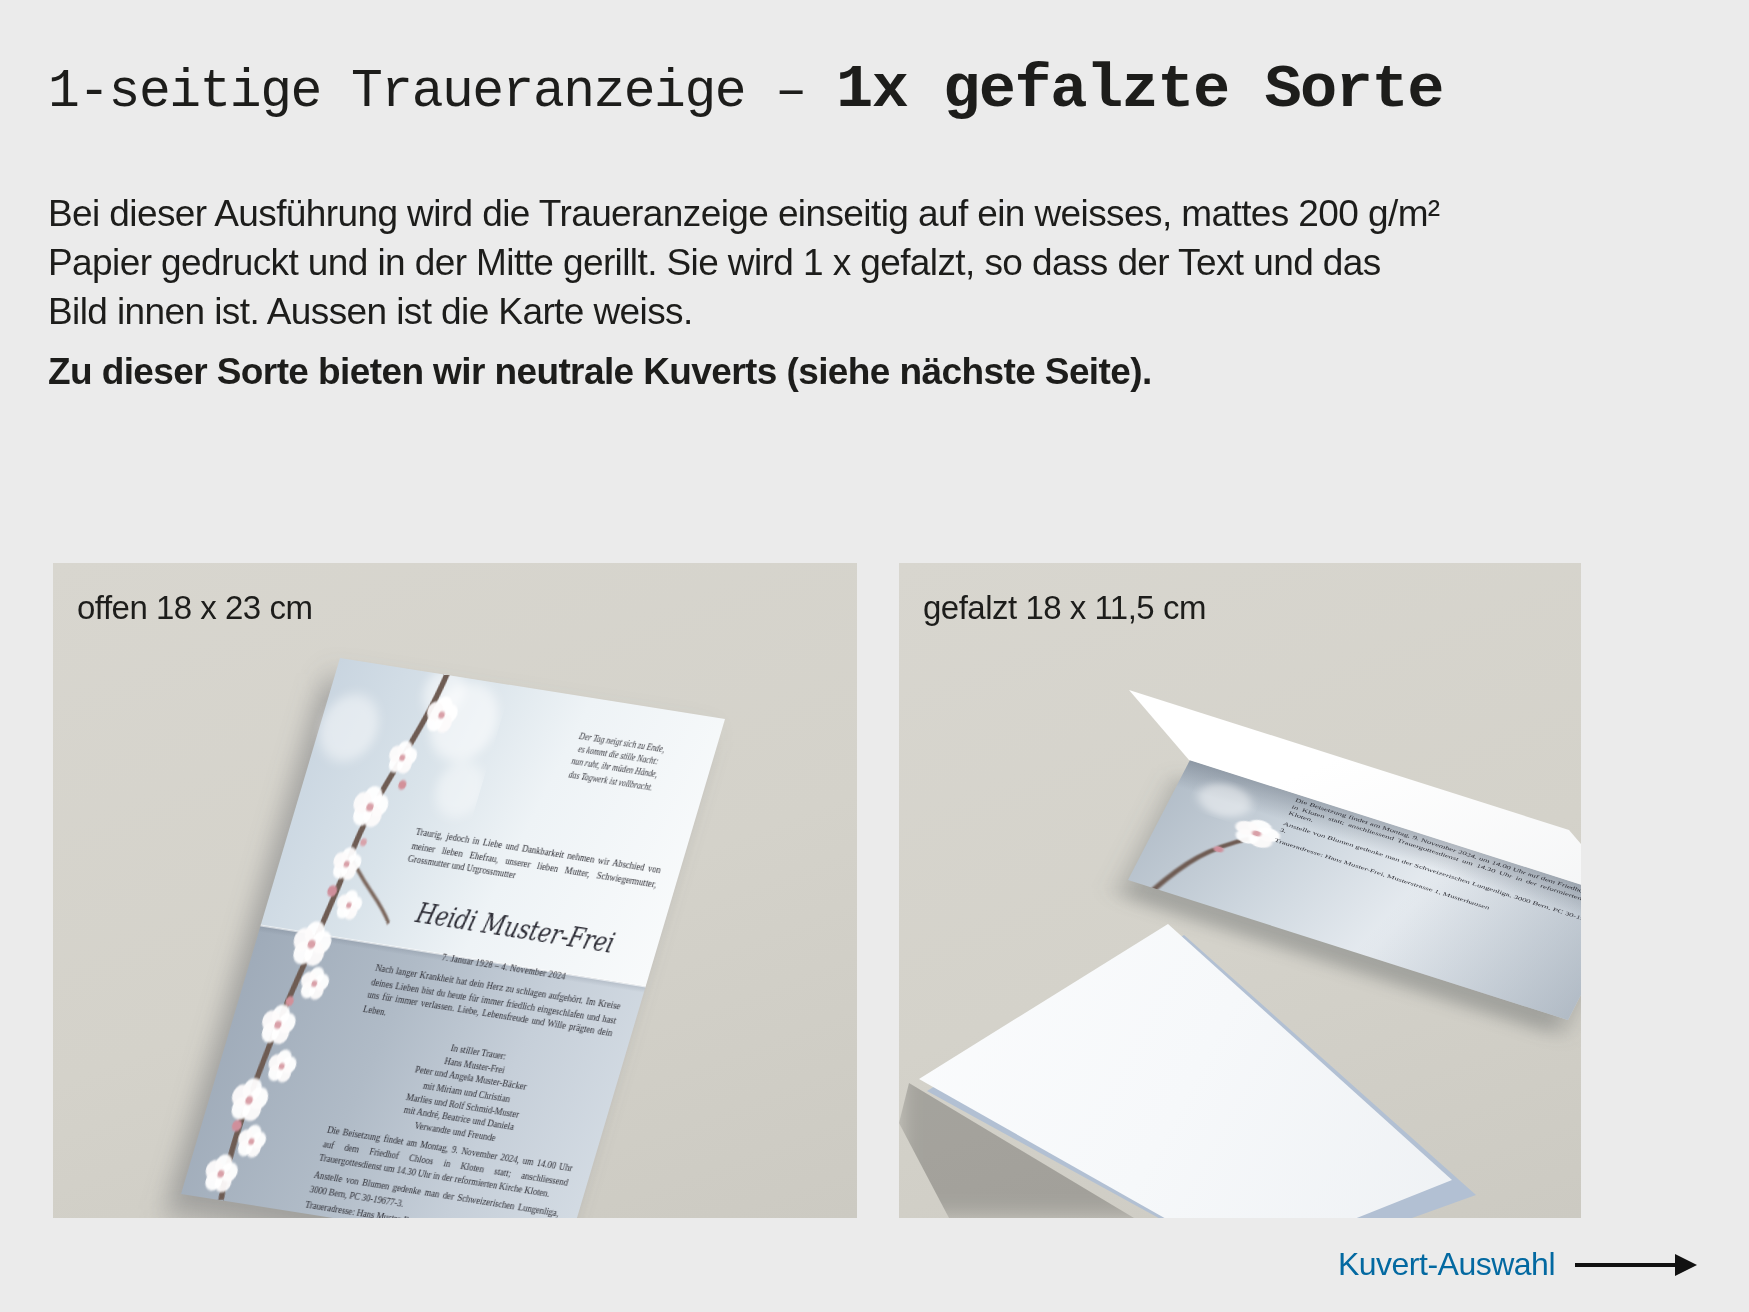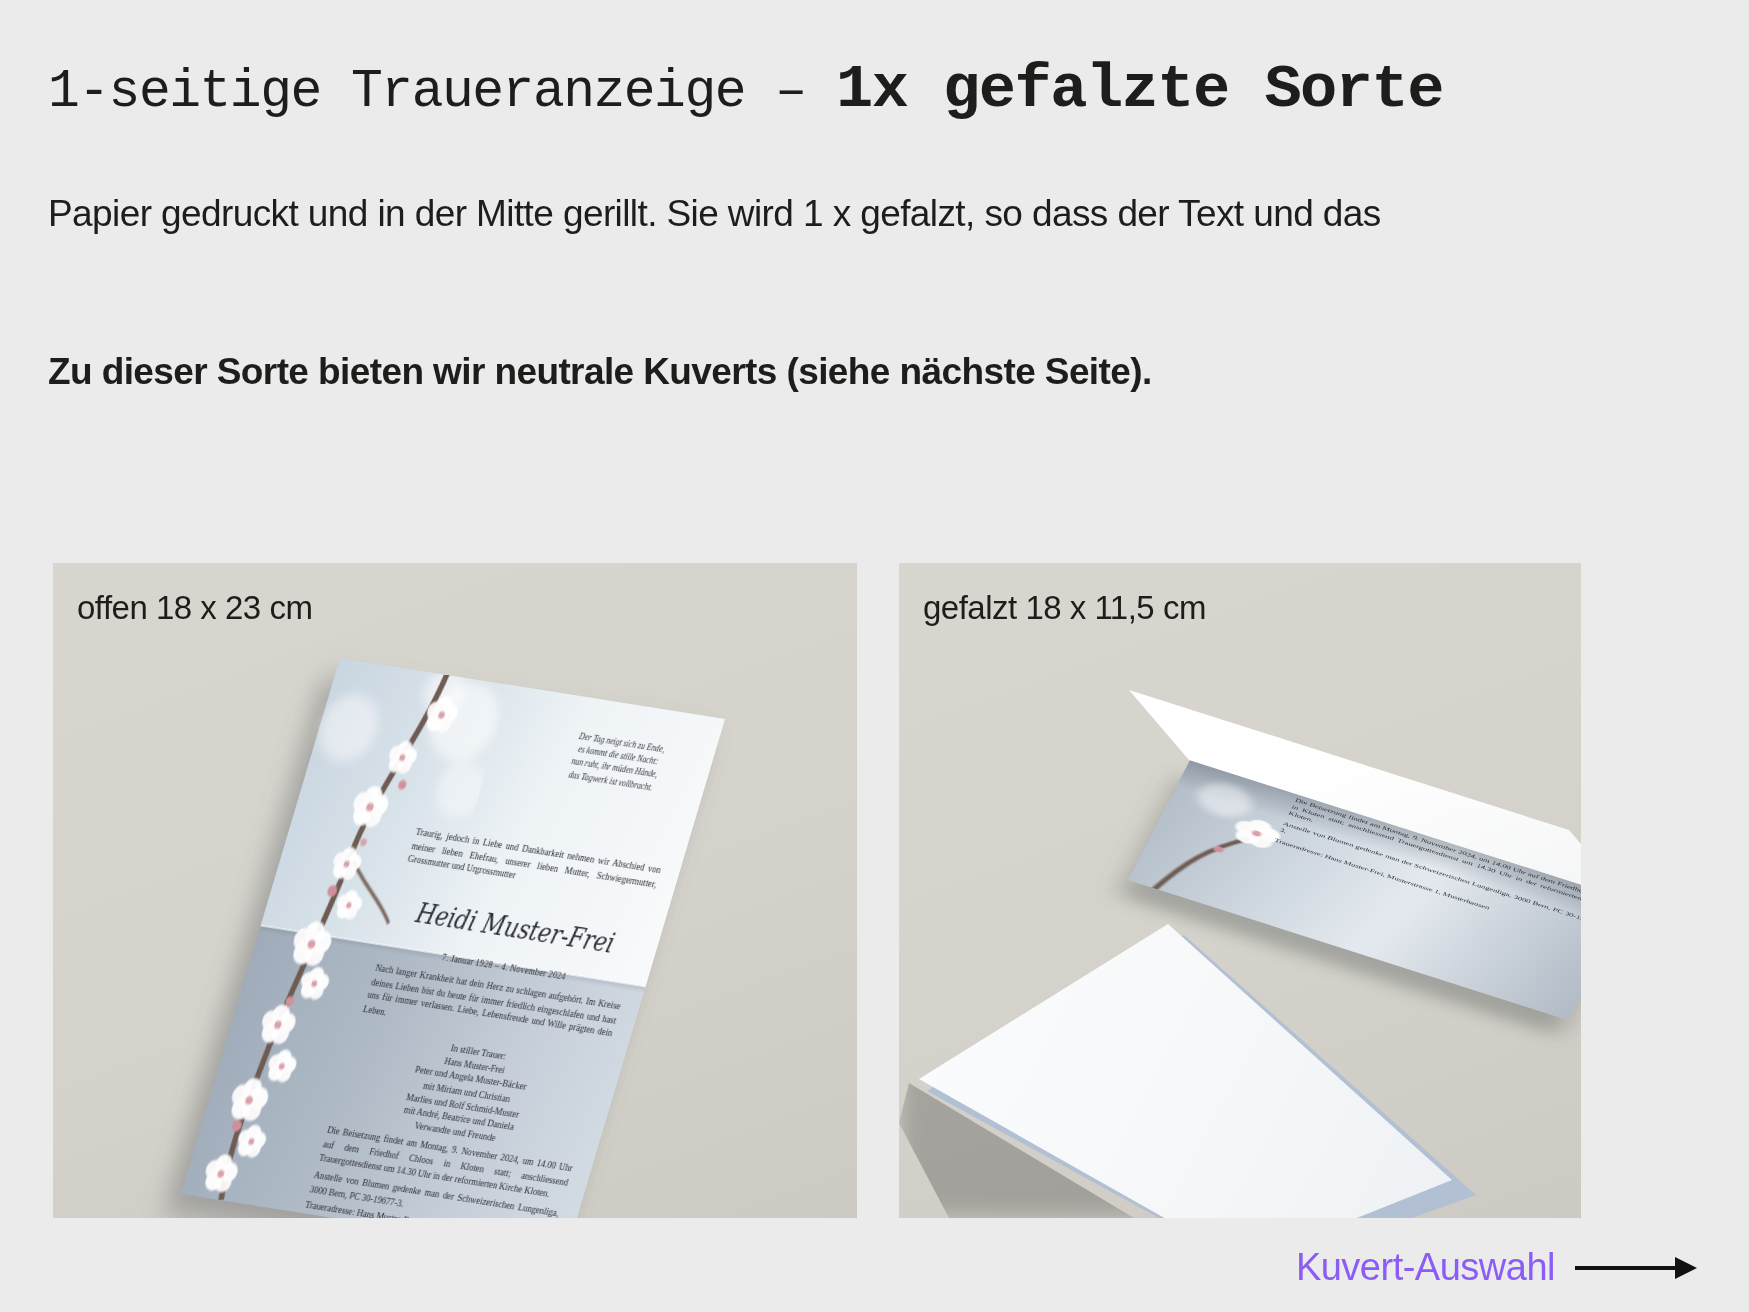--- a/index.html
+++ b/index.html
@@ -83,33 +83,35 @@
         background:rgba(0,0,0,0.22);filter:blur(11px);}
   .front-sliver{position:absolute;inset:0;z-index:5;
         clip-path:polygon(285px 372px,577px 632px,360px 710px,28px 528px);
         background:#b2c0d3;}
   .front-card{position:absolute;inset:0;z-index:6;
         clip-path:polygon(269px 361px,553px 617px,345px 700px,20px 516px);
         background:linear-gradient(118deg,#fcfdfe 10%,#f6f8fa 55%,#edf0f3 95%);}
 
   
   .kuvert{position:absolute;right:52px;top:1246px;display:flex;align-items:center;gap:20px;}
-  .kuvert-label{font-size:38px;letter-spacing:-0.5px;color:#8b5cf6;}
+  .kuvert-label{font-size:32px;letter-spacing:-0.5px;color:#0369a1;}
 </style>
 </head>
 <body>
 
 <div class="page">
 
   <h1 class="title" style="margin:0">
     <span class="t1">1-seitige Traueranzeige – </span><span class="t2">1x gefalzte Sorte</span>
   </h1>
 
   <div class="intro">
+    <div>Bei dieser Ausführung wird die Traueranzeige einseitig auf ein weisses, mattes 200 g/m²</div>
     <div>Papier gedruckt und in der Mitte gerillt. Sie wird 1 x gefalzt, so dass der Text und das</div>
+    <div>Bild innen ist. Aussen ist die Karte weiss.</div>
   </div>
 
   <div class="note">Zu dieser Sorte bieten wir neutrale Kuverts (siehe nächste Seite).</div>
 
   <div class="panel panel-left">
     <div class="panel-label">offen 18 x 23 cm</div>
 
     <div class="open-card-shadow"></div>
 
     <div class="open-card">

